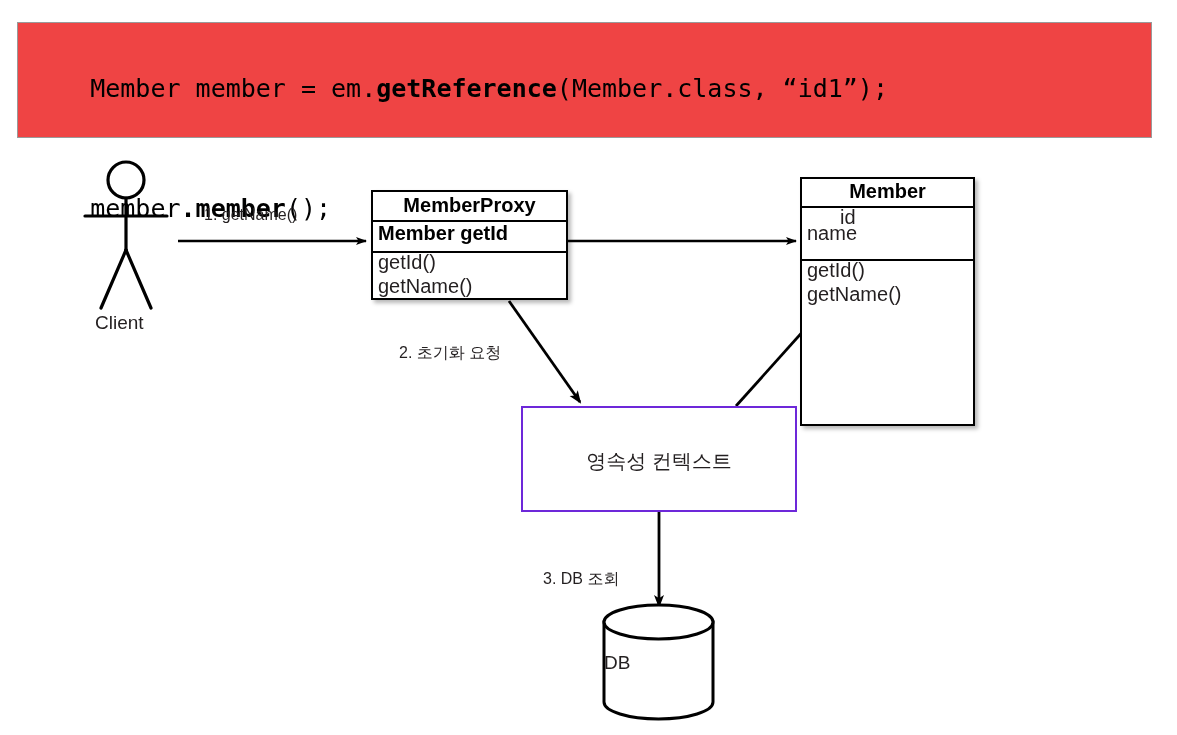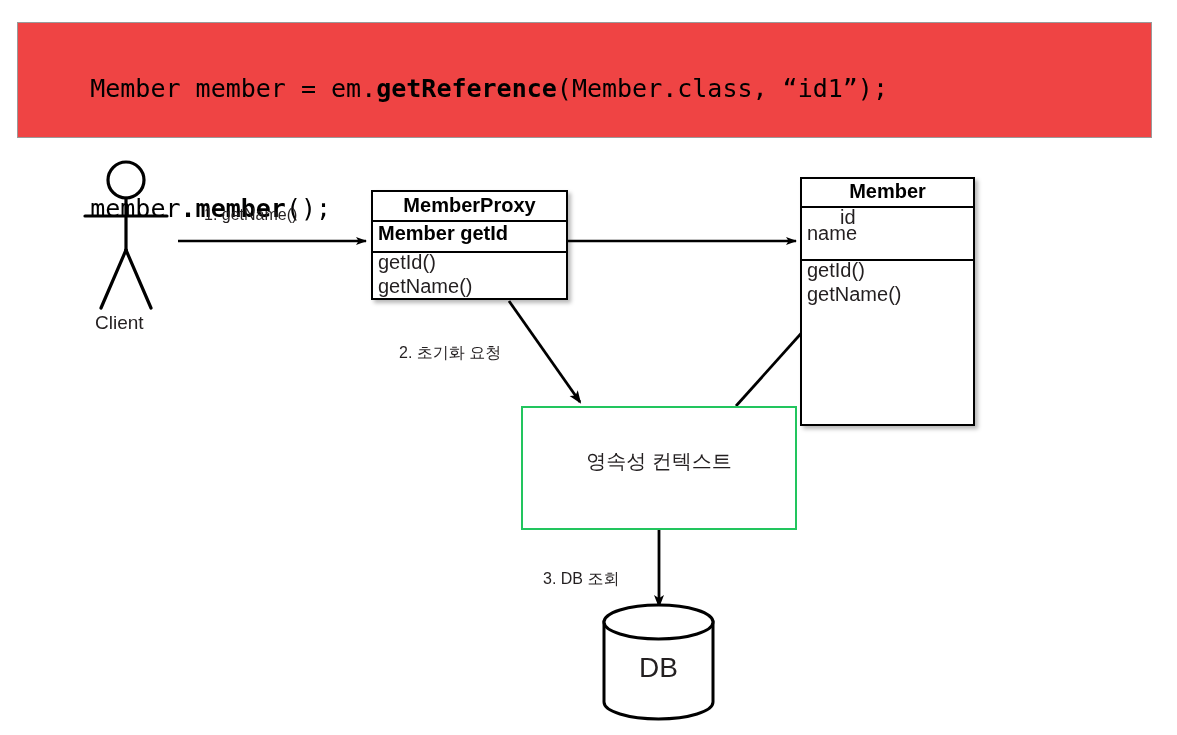--- a/index.html
+++ b/index.html
@@ -96,22 +96,22 @@
     left: 0;
     text-align: center;
     font-size: 20px;
     color: #231f20;
     white-space: nowrap;
   }
   .db-label {
     position: absolute;
     width: 100%;
     left: 0;
-    text-align: center;
-    font-size: 28px;
+    text-align: left;
+    font-size: 19px;
     color: #231f20;
   }
 
   
   .classbox {
     position: absolute;
     background: #ffffff;
     border: 2px solid #000000;
     box-sizing: border-box;
     box-shadow: 3px 3px 4px rgba(0,0,0,0.28);
@@ -191,19 +191,19 @@
   <div class="classbox" style="left:800px; top:59px; width:175px; height:249px; height:249px;">
     <div class="cls-title" style="top:1px;">Member</div>
     <div class="sec-div" style="top:27px;"></div>
     <div class="cls-row" style="top:27px;margin-left:33px;">id</div>
     <div class="cls-row" style="top:43px;">name</div>
     <div class="sec-div" style="top:80px;"></div>
     <div class="cls-row" style="top:80px;">getId()</div>
     <div class="cls-row" style="top:104px;">getName()</div>
   </div>
 
-  <div style="position:absolute; left:521px; top:288px; width:276px; height:124px; background:#ffffff; border:2px solid #22c55e; box-sizing:border-box;">
+  <div style="position:absolute; left:521px; top:288px; width:276px; height:106px; background:#ffffff; border:2px solid #6d28d9; box-sizing:border-box;">
     <div class="ctx-label" style="top:40px;">영속성 컨텍스트</div>
   </div>
 
   <div class="db-label" style="left:604px; top:534px; width:109px;">DB</div>
 
 </div>
 
 </body></html>

